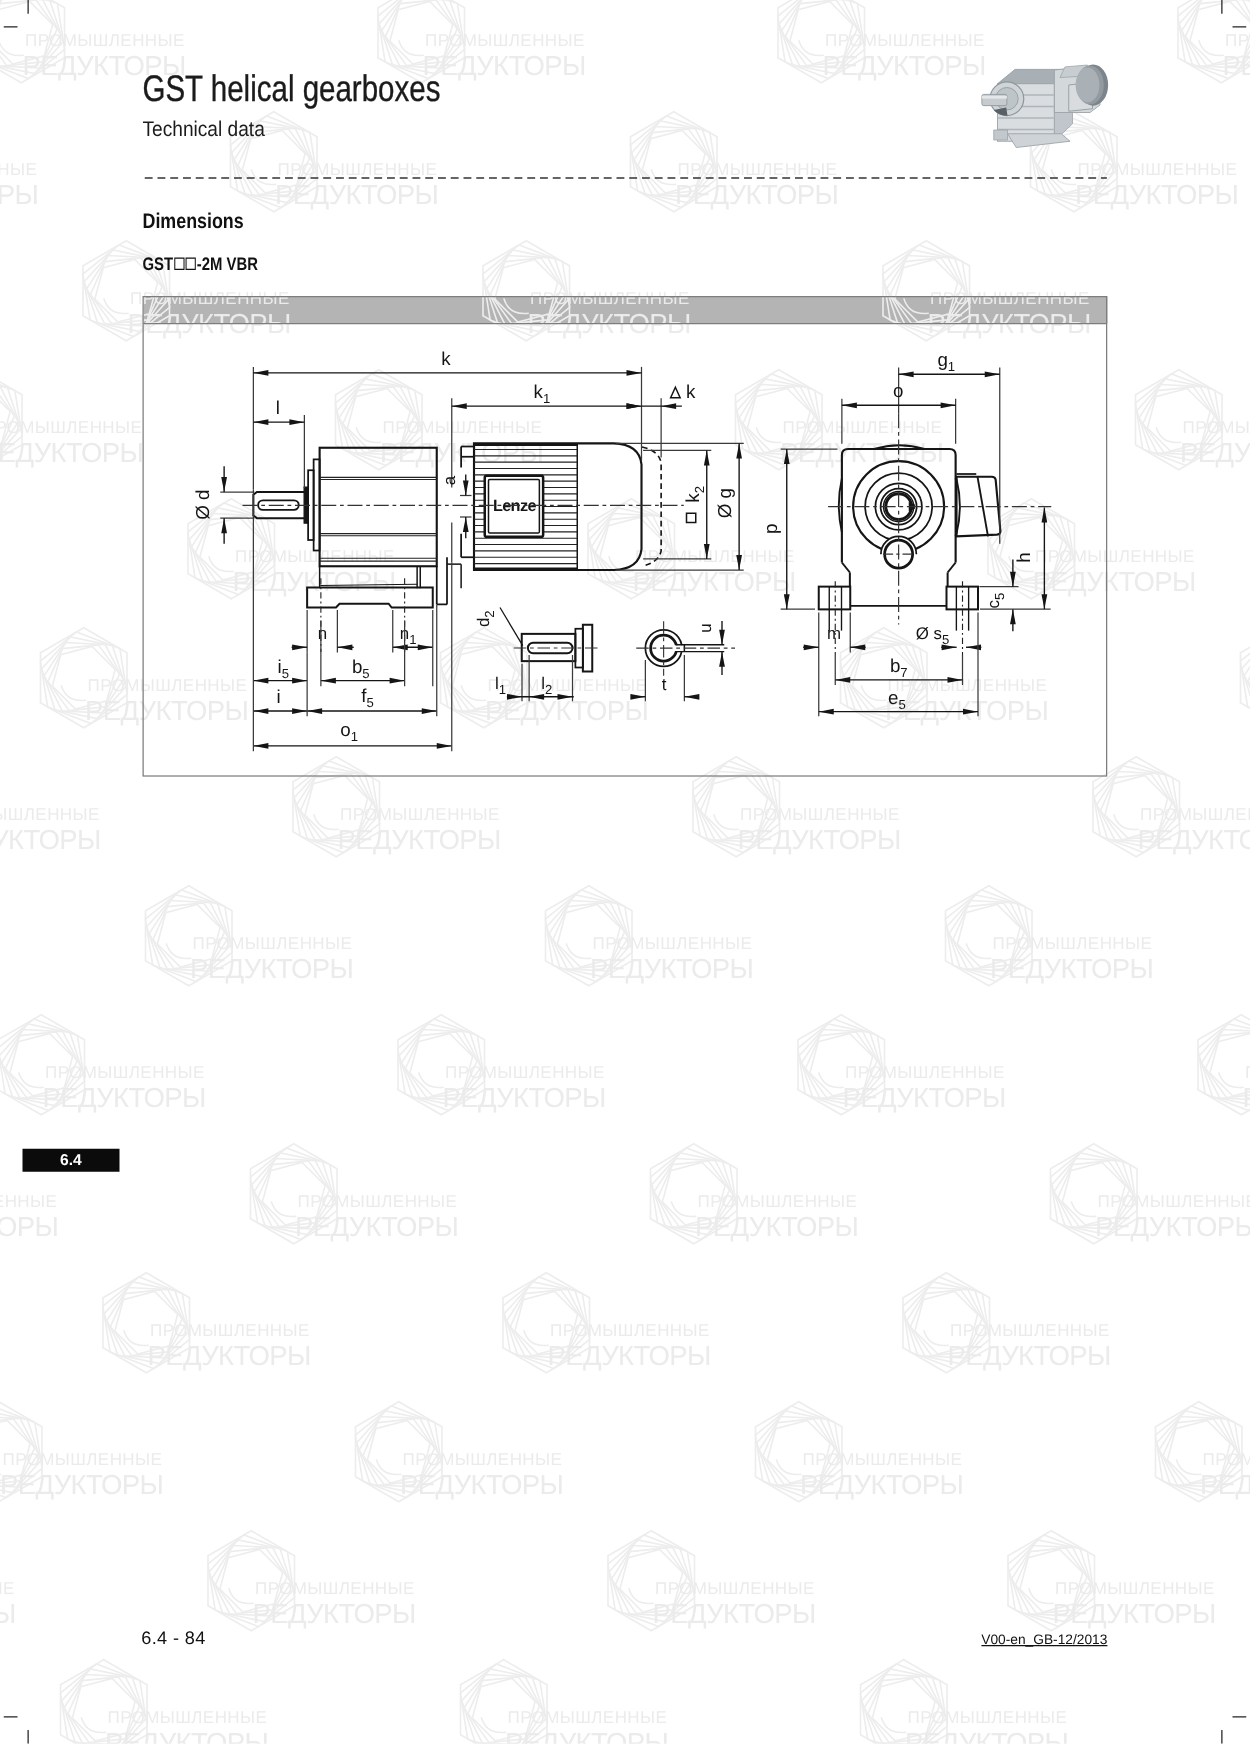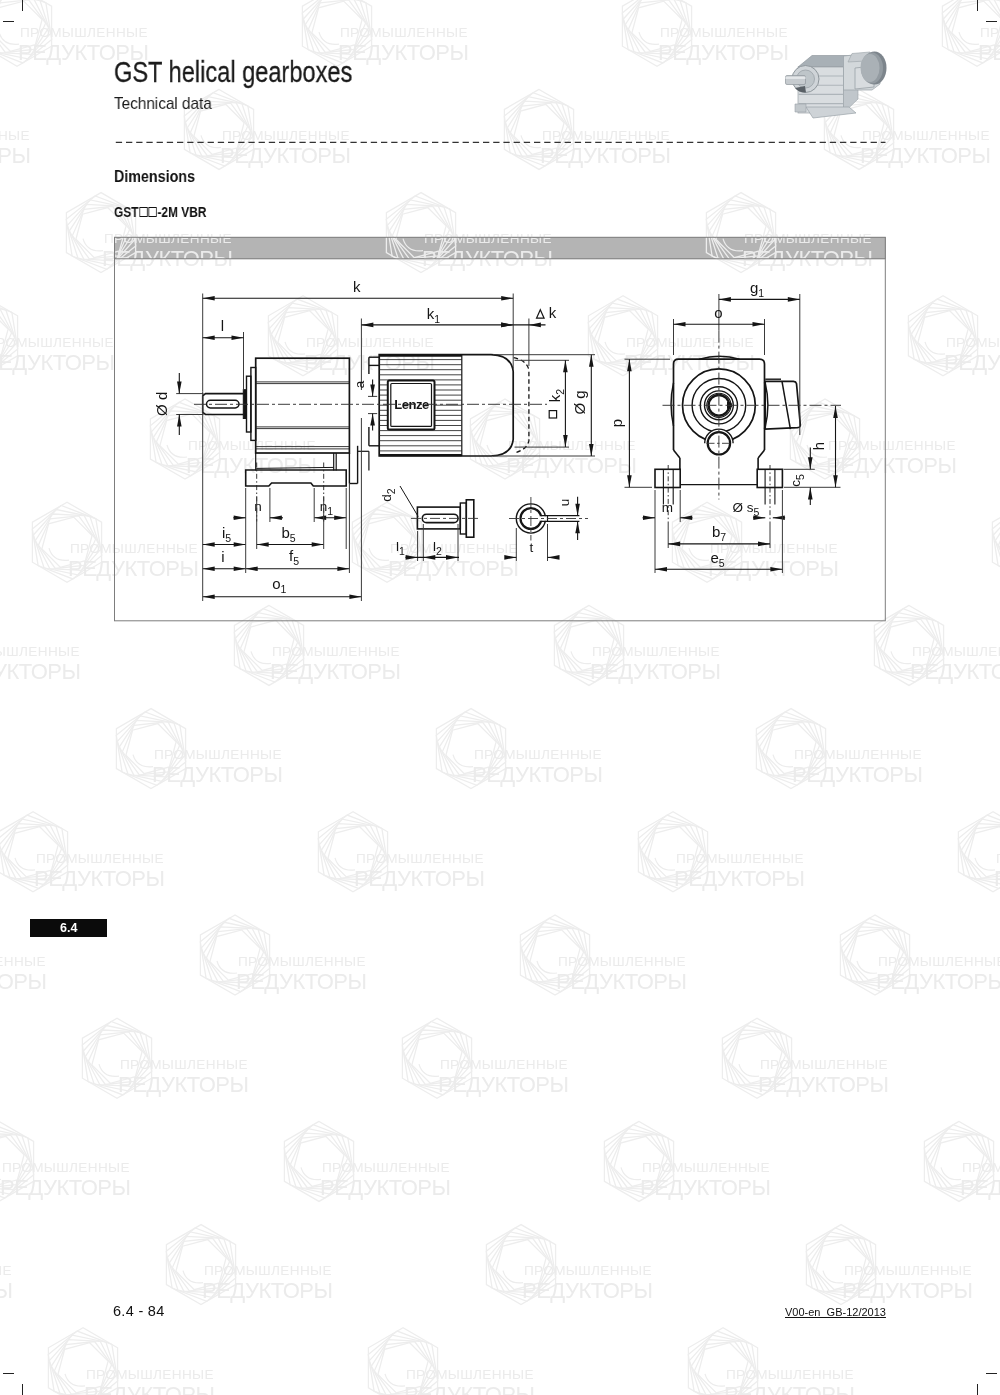--- a/index.html
+++ b/index.html
@@ -469,19 +469,19 @@
 <use href="#ar" transform="translate(770.0 543.9) rotate(0)"></use>
 <text x="719.0" y="537.4" font-size="15" text-anchor="middle" fill="#151515">b<tspan font-size="10.5" dy="4">7</tspan></text>
 
 <line x1="782.4" y1="490.0" x2="782.4" y2="573.0" stroke="#3a3a3a" stroke-width="1.0"></line>
 <line x1="655.0" y1="569.3" x2="782.4" y2="569.3" stroke="#151515" stroke-width="1.1"></line>
 <use href="#ar" transform="translate(655.0 569.3) rotate(180)"></use>
 <use href="#ar" transform="translate(782.4 569.3) rotate(0)"></use>
 <text x="717.5" y="562.9" font-size="15" text-anchor="middle" fill="#151515">e<tspan font-size="10.5" dy="4">5</tspan></text>
   </svg>
 
-  <div class="abs" style="left:30px; top:919px; width:77.4px; height:18.3px; background:#0b0b0b;">
+  <div class="abs" style="left:18px; top:919px; width:77.4px; height:18.3px; background:#0b0b0b;">
     <div style="text-align:center; font-size:12.5px; font-weight:bold; color:#fff; line-height:18.3px;">6.4</div>
   </div>
 
   <div class="abs" style="left:113px; top:1302.5px; font-size:14.5px; letter-spacing:0.3px; color:#111;">6.4 - 84</div>
   <div class="abs" style="left:785px; top:1305.5px; font-size:11px; color:#111;text-decoration:underline;">V00-en_GB-12/2013</div>
 </div>
 
 </body></html>

